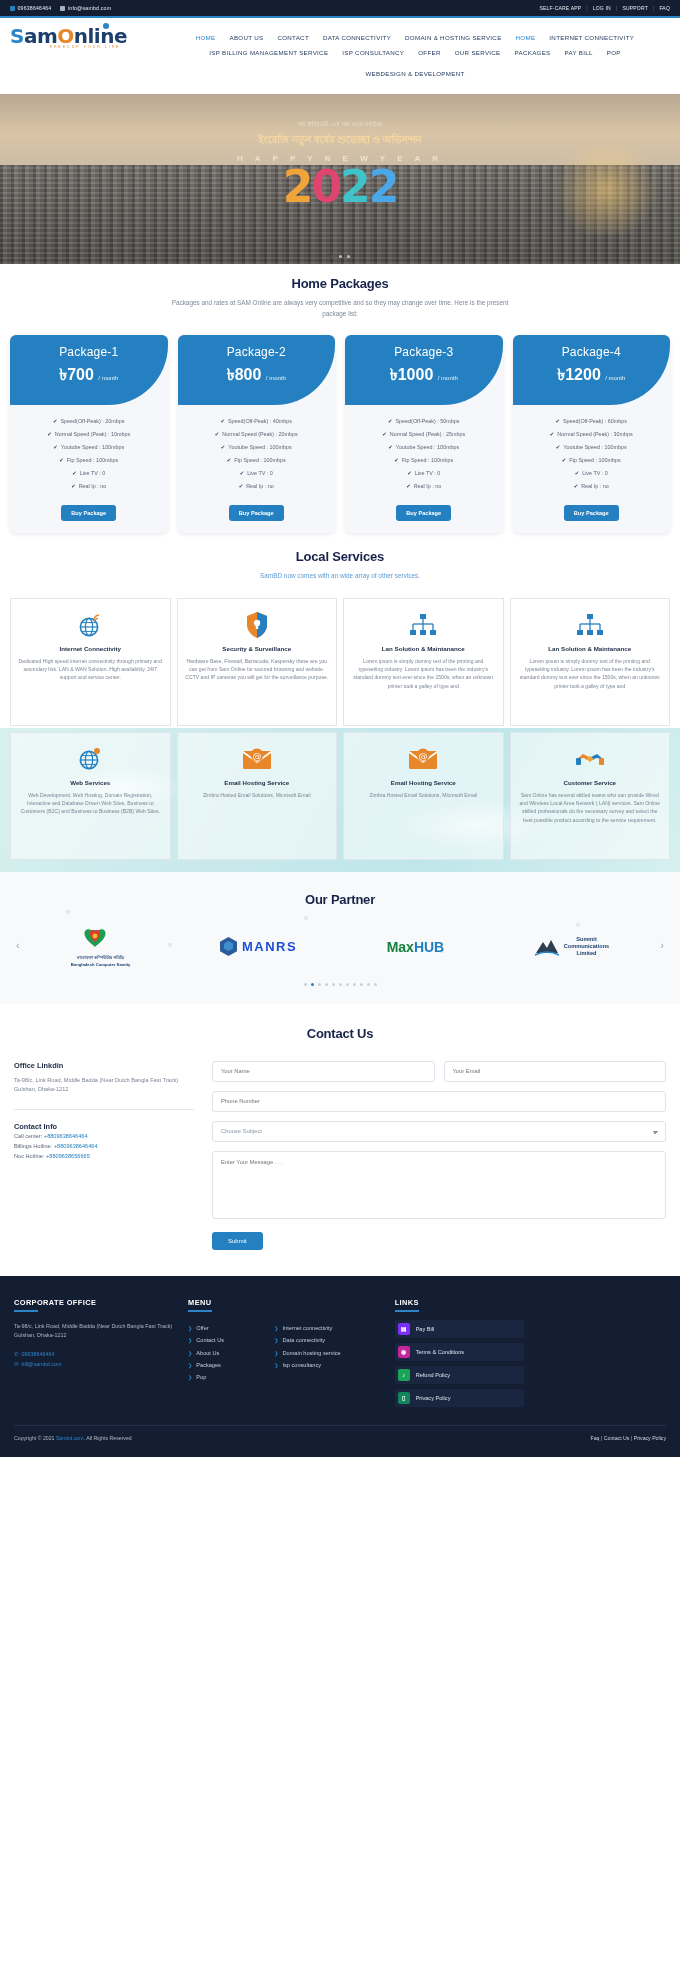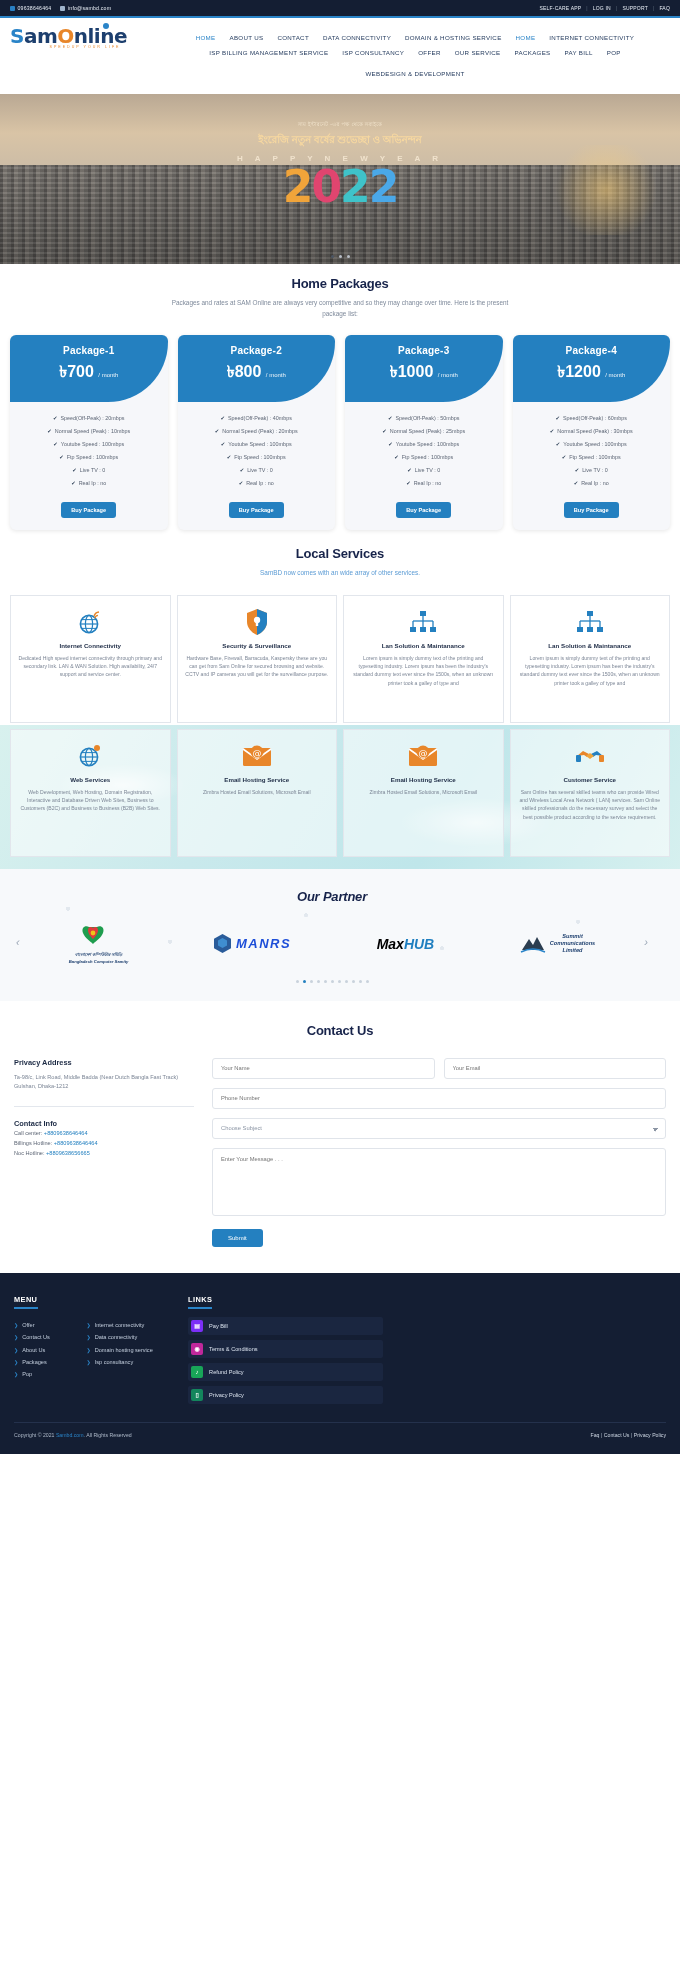--- a/index.html
+++ b/index.html
@@ -129,21 +129,21 @@
     margin-top: 16px;
   }
   .pkg-card {
     background: #f6f7fa; border-radius: 6px; overflow: hidden;
     box-shadow: 0 1px 4px rgba(0,0,0,.10); position: relative;
   }
   .pkg-head {
     background: #2480c0; color: #fff; padding: 10px 6px 16px 6px;
     text-align: center; border-bottom-right-radius: 60px;
   }
-  .pkg-name { font-size: 10px; font-weight: bold; letter-spacing: .2px; }
+  .pkg-name { font-size: 12px; font-weight: normal; letter-spacing: .2px; }
   .pkg-price { margin-top: 3px; font-size: 16px; font-weight: bold; }
   .pkg-price .per { font-size: 6px; font-weight: normal; opacity: .92; }
   .pkg-body { padding: 9px 6px 12px 6px; }
   .pkg-feat {
     display: flex; align-items: center; justify-content: center; gap: 3px;
     font-size: 5.4px; color: #5d6675; padding: 3.5px 0; white-space: nowrap;
   }
   .pkg-feat .ck { color: #3a4b60; font-size: 5.4px; }
   .pkg-btnrow { text-align: center; margin-top: 9px; }
   .btn-blue {
@@ -175,40 +175,40 @@
   }
   .svc-icon { height: 32px; display: flex; align-items: center; justify-content: center; }
   .svc-title {
     font-size: 6.2px; font-weight: bold; color: #1d2b45; margin-top: 4px;
   }
   .svc-desc {
     font-size: 5.1px; color: #7b8595; line-height: 1.65; margin-top: 5px;
   }
 
   
-  .partner-sec { position: relative; background: #f7f9fb; padding: 20px 26px 18px 10px; font-style: italic; }
+  .partner-sec { position: relative; background: #f7f9fb; padding: 20px 10px 18px 10px; }
   .partner-sec::before {
     content: ""; position: absolute; inset: 0;
     background:
       radial-gradient(circle 2px at 10% 30%, #dde4ec 99%, transparent),
       radial-gradient(circle 2px at 25% 55%, #dde4ec 99%, transparent),
       radial-gradient(circle 2px at 45% 35%, #dde4ec 99%, transparent),
       radial-gradient(circle 2px at 65% 60%, #dde4ec 99%, transparent),
       radial-gradient(circle 2px at 85% 40%, #dde4ec 99%, transparent);
     opacity: .8;
   }
   .partner-inner { position: relative; }
   .partner-row {
     display: flex; align-items: center; justify-content: space-around;
     margin-top: 20px; padding: 0 16px;
   }
   .partner-item { text-align: center; }
   .p-manrs { font-size: 13px; font-weight: bold; color: #1d4ed8; letter-spacing: 1.5px; }
   .p-maxhub { font-size: 14px; font-weight: bold; }
-  .p-maxhub .mx { color: #000000; }
+  .p-maxhub .mx { color: #15803d; }
   .p-maxhub .hub { color: #1f7fc0; }
   .p-bcs-txt { font-size: 4.2px; color: #1d3f6e; font-weight: bold; margin-top: 2px; }
   .p-bcs-txt2 { font-size: 4.2px; color: #1d3f6e; font-weight: bold; }
   .p-summit { font-size: 5.6px; color: #1d3f6e; font-weight: bold; line-height: 1.3; }
   .arrow-l, .arrow-r {
     position: absolute; top: 50%; font-size: 11px; color: #9aa6b5; cursor: pointer;
   }
   .arrow-l { left: 6px; } .arrow-r { right: 6px; }
   .p-dots { display: flex; justify-content: center; gap: 4px; margin-top: 16px; }
   .p-dots i { width: 3px; height: 3px; border-radius: 50%; background: #c9d2dc; }
@@ -693,21 +693,21 @@
       <i></i>
       <i></i>
     </div>
   </div>
 </div>
 
 <div class="contact-sec">
   <div class="sec-title">Contact Us</div>
   <div class="contact-grid">
     <div>
-      <div class="ci-h">Privacy Address</div>
+      <div class="ci-h">Office Linkdin</div>
       <div class="ci-p">Ta-98/c, Link Road, Middle Badda (Near Dutch Bangla Fast Track) Gulshan, Dhaka-1212</div>
       <div class="ci-div"></div>
       <div class="ci-h">Contact Info</div>
       <div class="ci-line">
         <span>Call center:</span>
         <a href="#">+8809638646464</a>
       </div>
       <div class="ci-line">
         <span>Billings Hotline:</span>
         <a href="#">+8809638646464</a>
@@ -736,20 +736,28 @@
       <div class="f-submit">
         <button class="btn-blue" style="padding:6px 16px;font-size:6px;font-weight:normal;">Submit</button>
       </div>
     </div>
   </div>
 </div>
 
 <div class="footer">
   <div class="f-grid">
 
+    <div>
+      <div class="f-h">CORPORATE OFFICE</div>
+      <div class="f-addr">Ta-98/c, Link Road, Middle Badda (Near Dutch Bangla Fast Track) Gulshan, Dhaka-1212</div>
+      <div class="f-contact">
+        <div><span class="ic">✆</span><a href="#">09638646464</a></div>
+        <div><span class="ic">✉</span><a href="#">bill@sambd.com</a></div>
+      </div>
+    </div>
 
     <div>
       <div class="f-h">MENU</div>
       <div class="f-menu-cols">
         <div>
           <div class="f-li">
               <span class="chev">❯</span>
               <span>Offer</span>
             </div>
           <div class="f-li">

